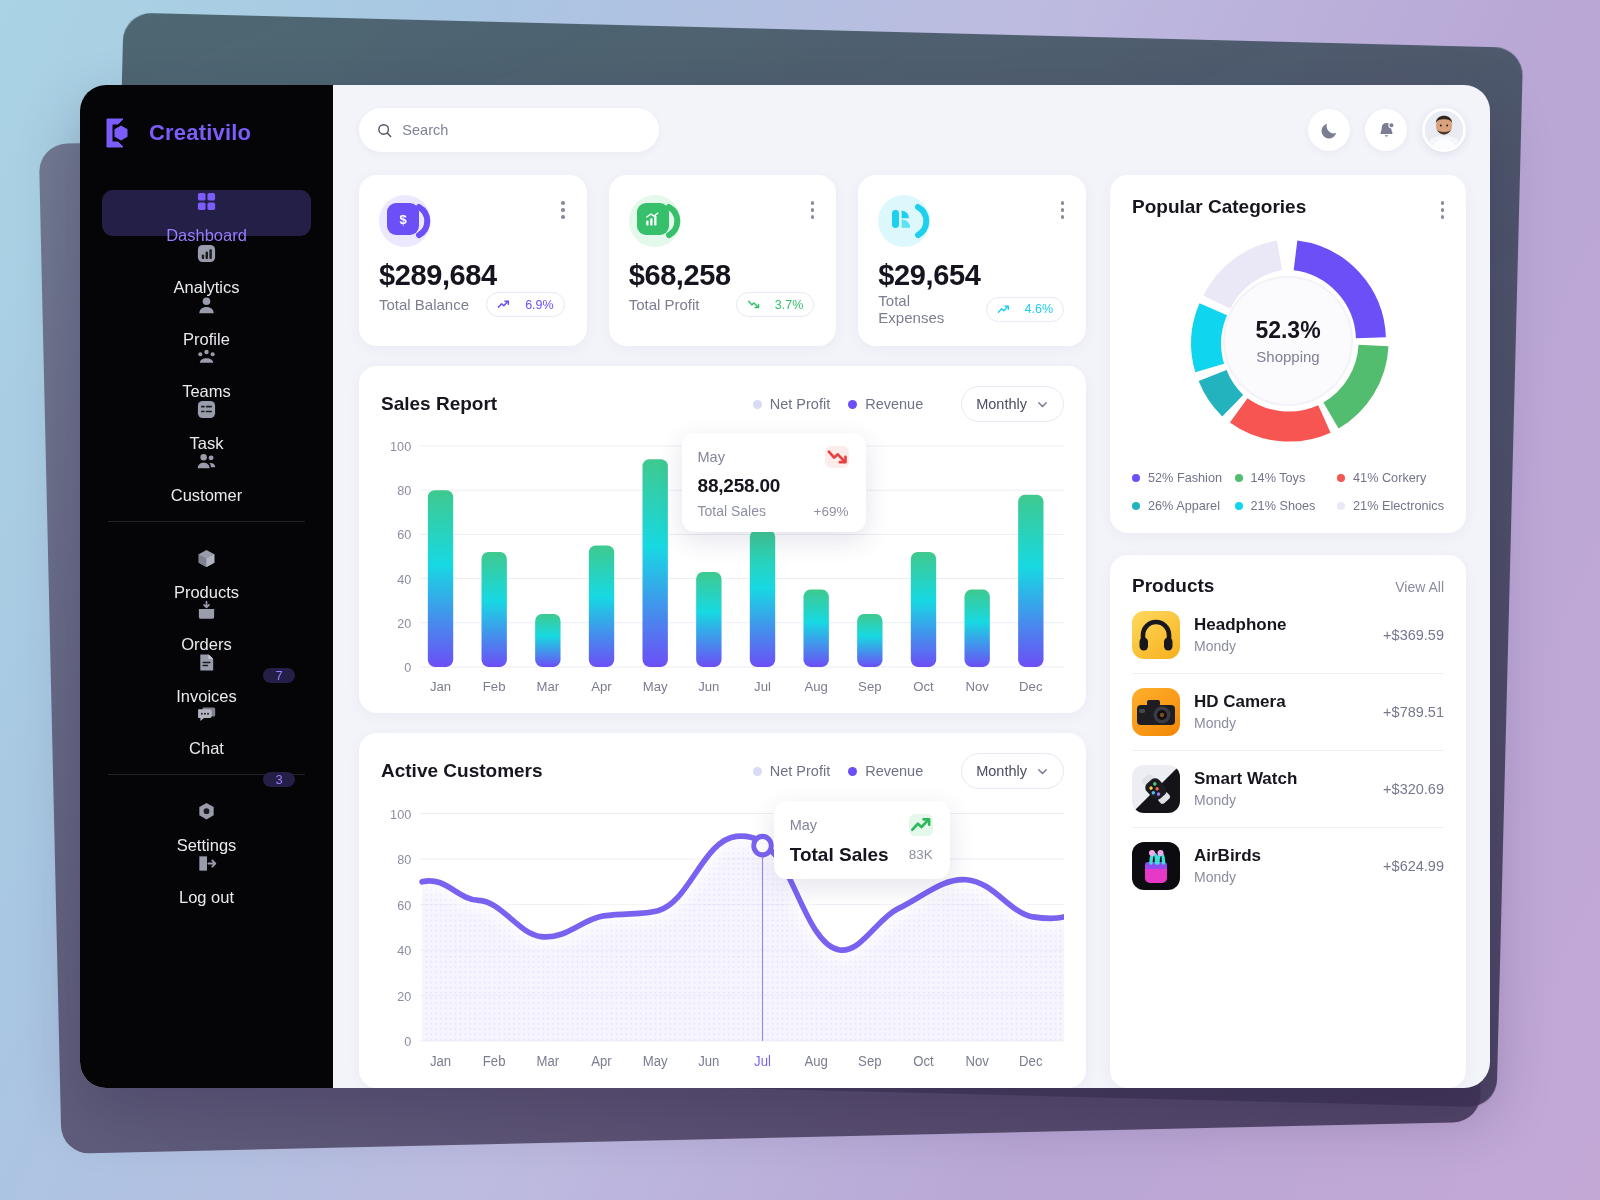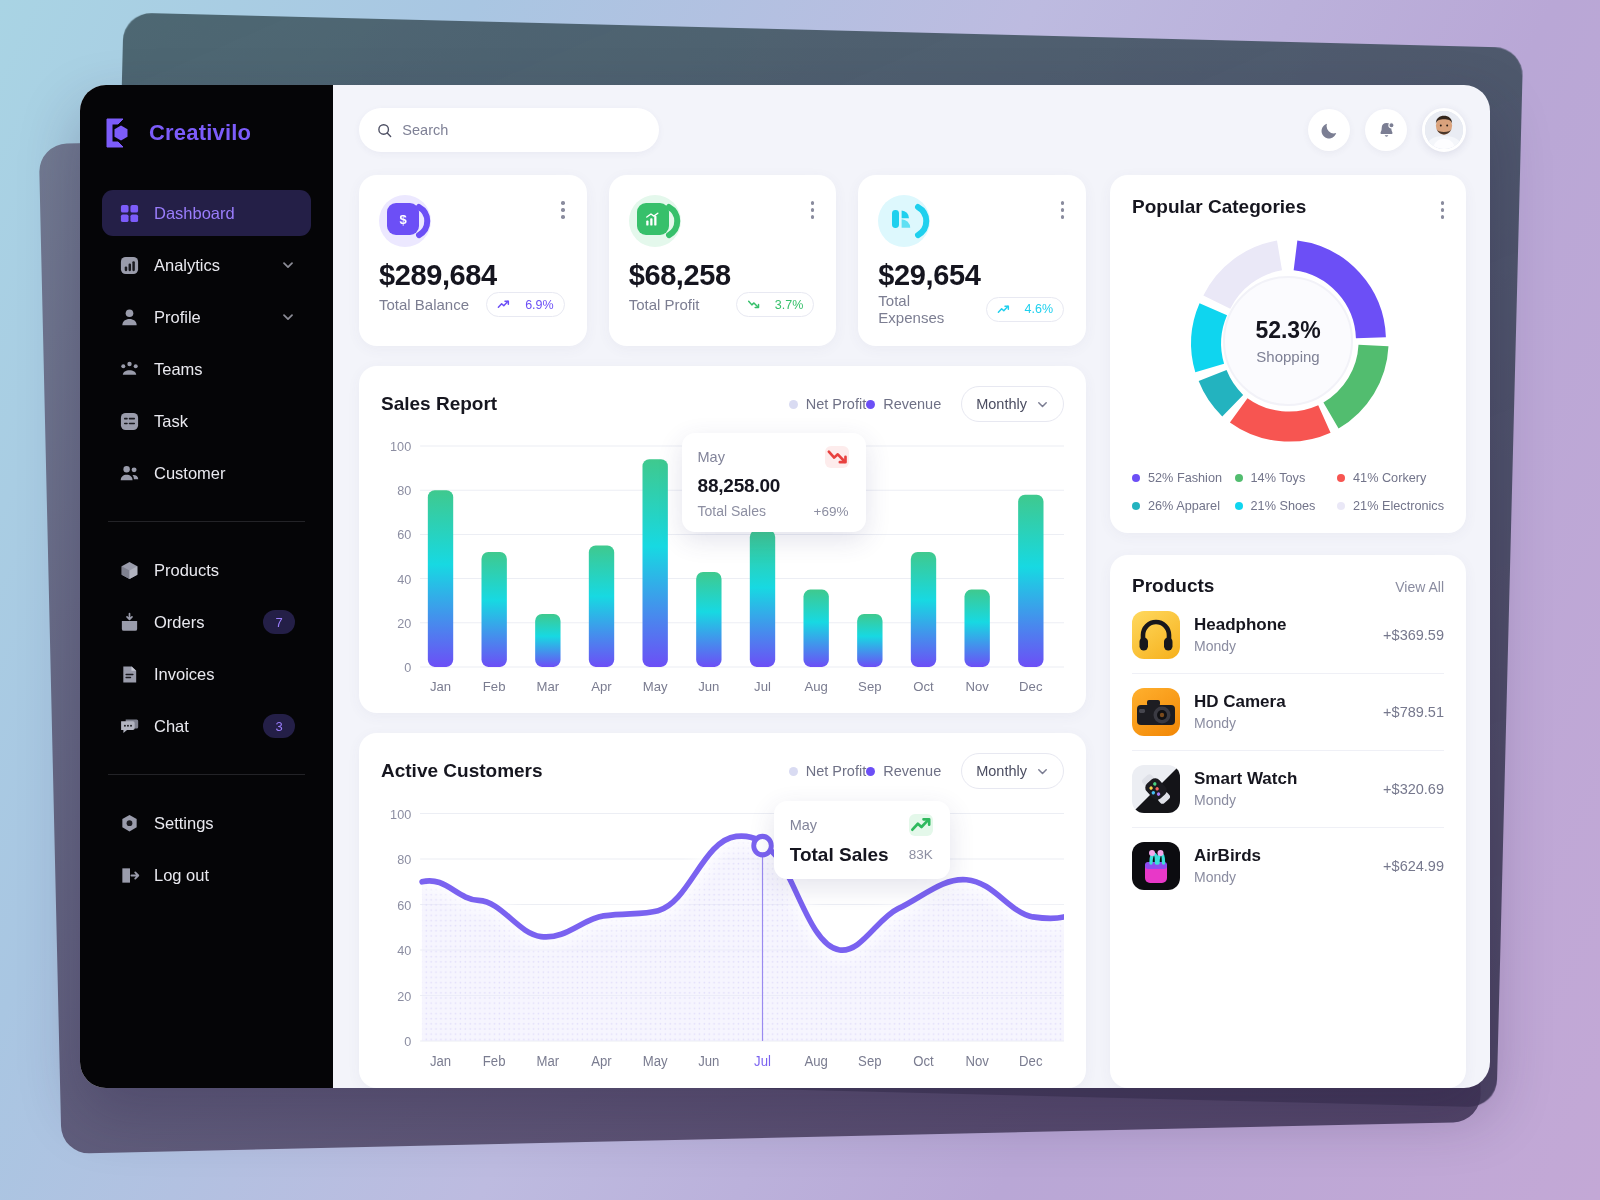--- a/index.html
+++ b/index.html
@@ -48,21 +48,21 @@
     display: flex; flex-direction: column;
   }
   .brand { display: flex; align-items: center; gap: 11px; padding: 0 0 0 24px; height: 52px; }
   .brand-mark { width: 34px; height: 34px; position: relative; flex: 0 0 34px; }
   .brand-name { color: #7c5cfa; font-size: 22px; font-weight: 700; letter-spacing: .2px; }
 
   .nav { margin-top: 28px; display: flex; flex-direction: column; }
   .nav-item {
     display: flex; align-items: center; gap: 14px;
     height: 46px; margin: 3px 22px; padding: 0 16px;
-    border-radius: 11px; cursor: pointer; position: relative;
+    border-radius: 11px; cursor: pointer; position: relative; flex-direction: column;
   }
   .nav-item .label { color: #e9e9ef; font-size: 16.5px; white-space: nowrap; }
   .nav-item.active { background: #241f47; }
   .nav-item.active .label { color: #9a7dfc; }
   .nav-ico { width: 22px; height: 22px; flex: 0 0 22px; display: flex; align-items: center; justify-content: center; }
   .nav-ico svg { width: 21px; height: 21px; display: block; }
   .chev { margin-left: auto; width: 14px; height: 14px; opacity: .75; }
   .badge {
     margin-left: auto; min-width: 32px; height: 24px; border-radius: 12px;
     background: #241f47; color: #9a7dfc; font-size: 13px;
@@ -121,21 +121,21 @@
   .pill {
     margin-left: auto; display: flex; align-items: center; gap: 15px;
     height: 25px; padding: 0 10px; border-radius: 13px;
     border: 1px solid #e8e9f2; font-size: 12.5px; background: #fff;
   }
 
   
   .chart-card { padding: 20px 22px 14px 22px; display: flex; flex-direction: column; }
   .chart-head { display: flex; align-items: center; margin-bottom: 6px; }
   .chart-title { font-size: 19px; font-weight: 700; color: #16161f; }
-  .legend { margin-left: auto; display: flex; align-items: center; }
+  .legend { margin-left: auto; display: flex; align-items: center; gap: 18px; }
   .lg { display: flex; align-items: center; gap: 8px; font-size: 14.5px; color: #6f7186; }
   .lg i { width: 9px; height: 9px; border-radius: 50%; display: block; }
   .select {
     margin-left: 20px; height: 36px; padding: 0 14px; border-radius: 18px;
     border: 1px solid #e7e8f1; display: flex; align-items: center; gap: 9px;
     font-size: 14.5px; color: #4b4d61; cursor: pointer; background: #fff;
   }
   .plot { position: relative; flex: 1; min-height: 0; }
   .plot svg { display: block; width: 100%; height: 100%; }
 

